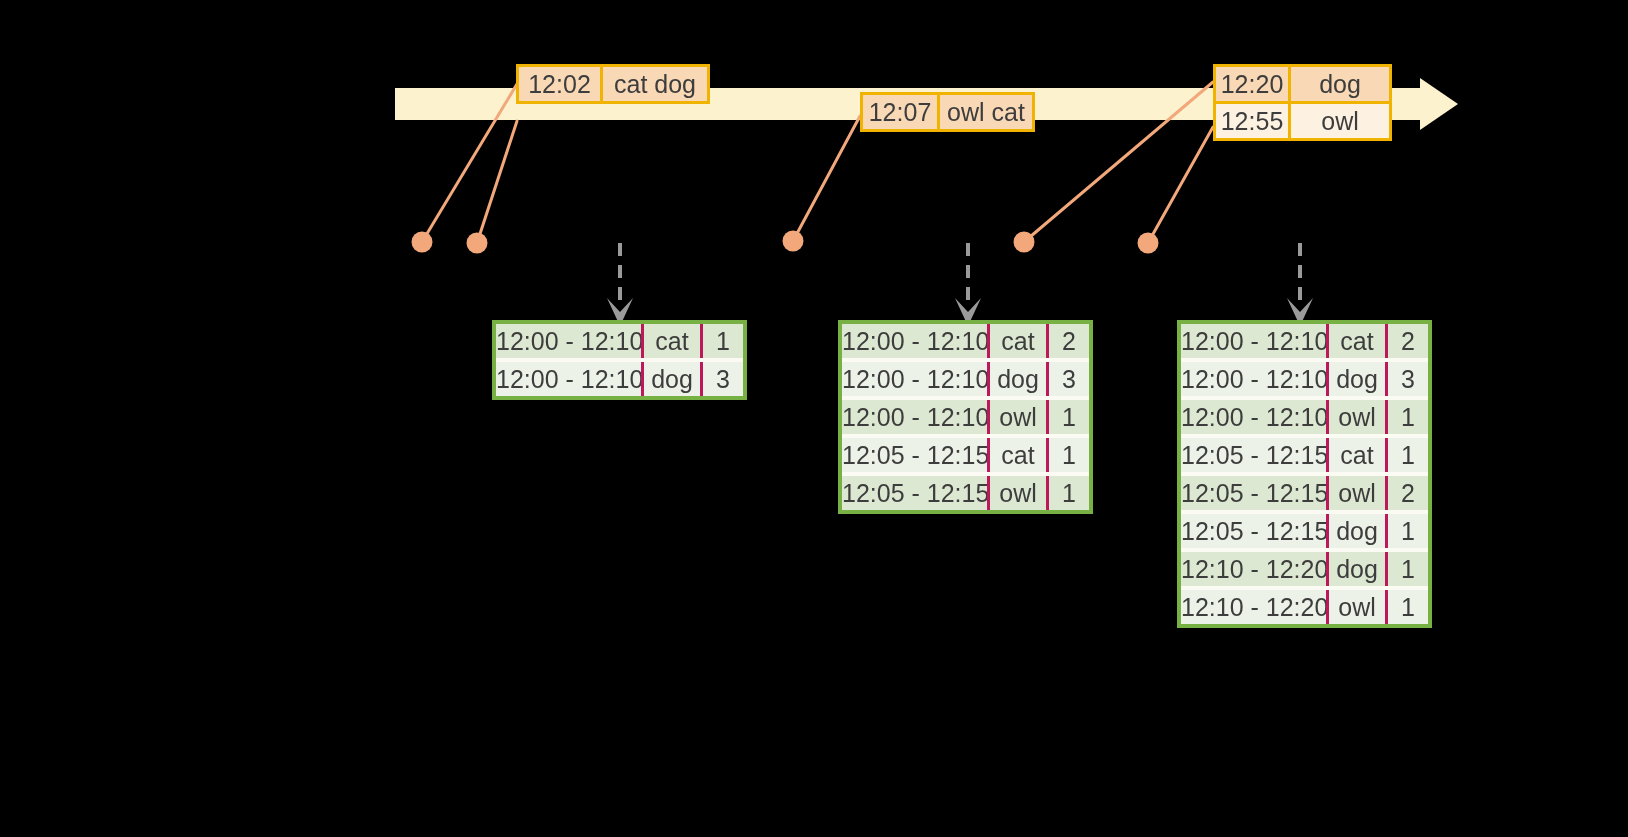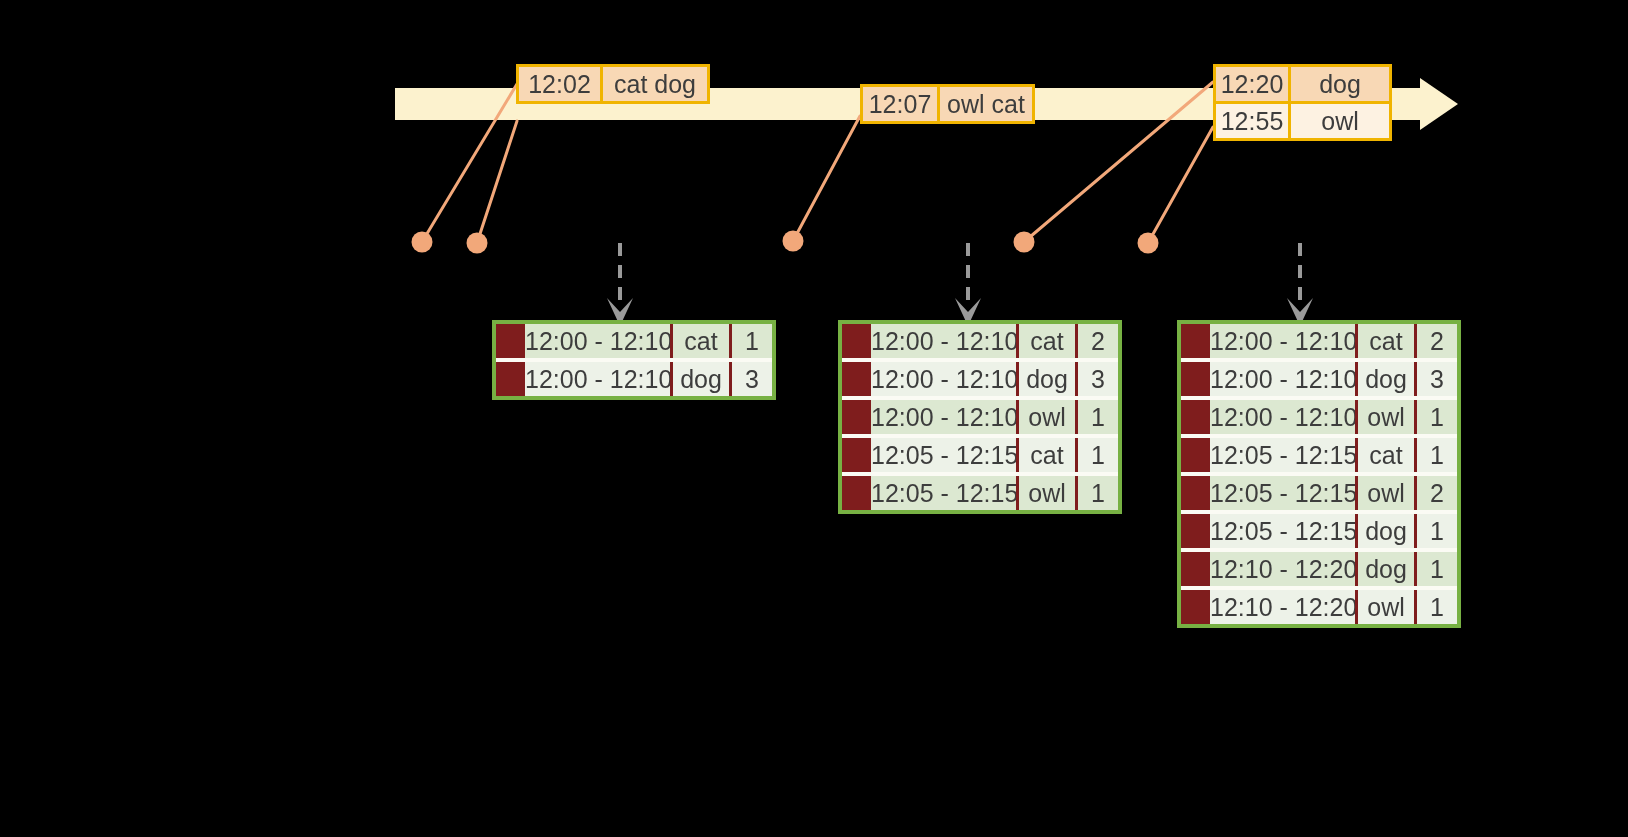--- a/index.html
+++ b/index.html
@@ -18,21 +18,21 @@
   .tcell{height:34px;line-height:34px;text-align:center;font-size:25px;color:#3D3D3D;white-space:nowrap;overflow:hidden;}
 
   
   .etable{background:#F0B400;border:3px solid #F0B400;gap:3px;}
   .etable .trow{background:#F0B400;}
   .etable .trow.dark  .tcell{background:#F8D8B5;}
   .etable .trow.light .tcell{background:#FDF2E2;}
 
   
   .rtable{background:#FBFBF4;border:4px solid #77B143;gap:4px;}
-  .rtable .trow{background:#7f1d1d;padding-left:29px;}
+  .rtable .trow{background:#be185d;}
   .rtable .trow.dark  .tcell{background:#DCE8D1;}
   .rtable .trow.light .tcell{background:#EDF2E8;}
 </style>
 </head>
 <body>
 
 <div class="canvas">
 
   <div class="band"></div>
 
@@ -66,21 +66,21 @@
     </g>
   </svg>
 
   <div class="tbl etable" style="left:516px;top:64px;--cols:81px 104px">
       <div class="trow dark">
         <div class="tcell">12:02</div>
         <div class="tcell">cat dog</div>
       </div>
     </div>
 
-  <div class="tbl etable" style="left:860px;top:84px;--cols:74px 92px">
+  <div class="tbl etable" style="left:860px;top:92px;--cols:74px 92px">
       <div class="trow dark">
         <div class="tcell">12:07</div>
         <div class="tcell">owl cat</div>
       </div>
     </div>
 
   <div class="tbl etable" style="left:1213px;top:64px;--cols:72px 98px">
       <div class="trow dark">
         <div class="tcell">12:20</div>
         <div class="tcell">dog</div>

